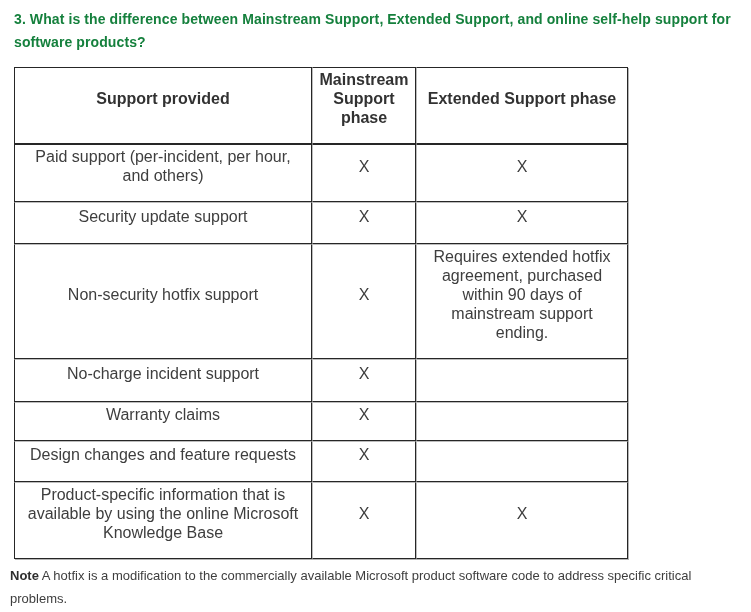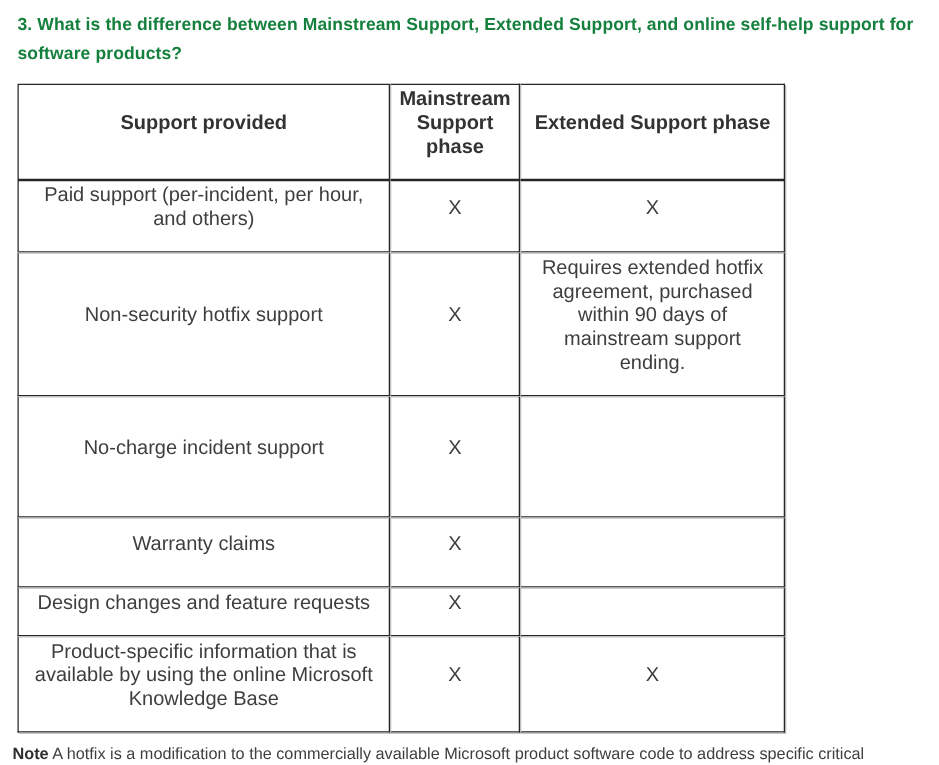--- a/index.html
+++ b/index.html
@@ -49,21 +49,21 @@
   .support-table tr > th:first-child,
   .support-table tr > td:first-child { border-left-color: #262626; }
   .support-table th {
     font-weight: bold;
     color: #323232;
   }
   .support-table thead tr { height: 58px; }
   .support-table tbody tr:nth-child(1) { height: 46px; }
   .support-table tbody tr:nth-child(2) { height: 42px; }
   .support-table tbody tr:nth-child(3) { height: 97px; }
-  .support-table tbody tr:nth-child(4) { height: 56px; }
+  .support-table tbody tr:nth-child(4) { height: 43px; }
   .support-table tbody tr:nth-child(5) { height: 38px; }
   .support-table tbody tr:nth-child(6) { height: 41px; padding-left: 13px; }
   .support-table tbody tr:nth-child(7) { height: 51px; }
   .support-table tbody tr:nth-child(8) { height: 73px; }
 
   .note {
     margin-top: 5px;
     font-size: 13px;
     line-height: 23px;
     color: #3e3e3e;
@@ -91,20 +91,25 @@
         <th>Extended Support phase</th>
       </tr>
     </thead>
     <tbody>
       <tr>
         <td>Paid support (per-incident, per hour, and others)</td>
         <td>X</td>
         <td>X</td>
       </tr>
       <tr>
+        <td>Security update support</td>
+        <td>X</td>
+        <td>X</td>
+      </tr>
+      <tr>
         <td>Non-security hotfix support</td>
         <td>X</td>
         <td>Requires extended hotfix agreement, purchased within 90 days of mainstream support ending.</td>
       </tr>
       <tr>
         <td>No-charge incident support</td>
         <td>X</td>
         <td></td>
       </tr>
       <tr>

